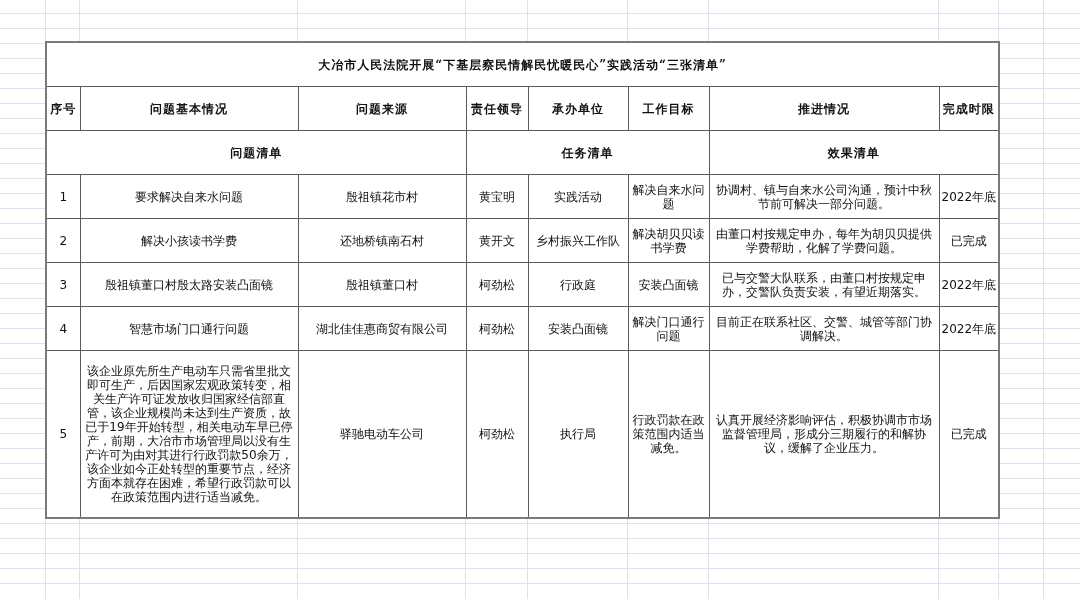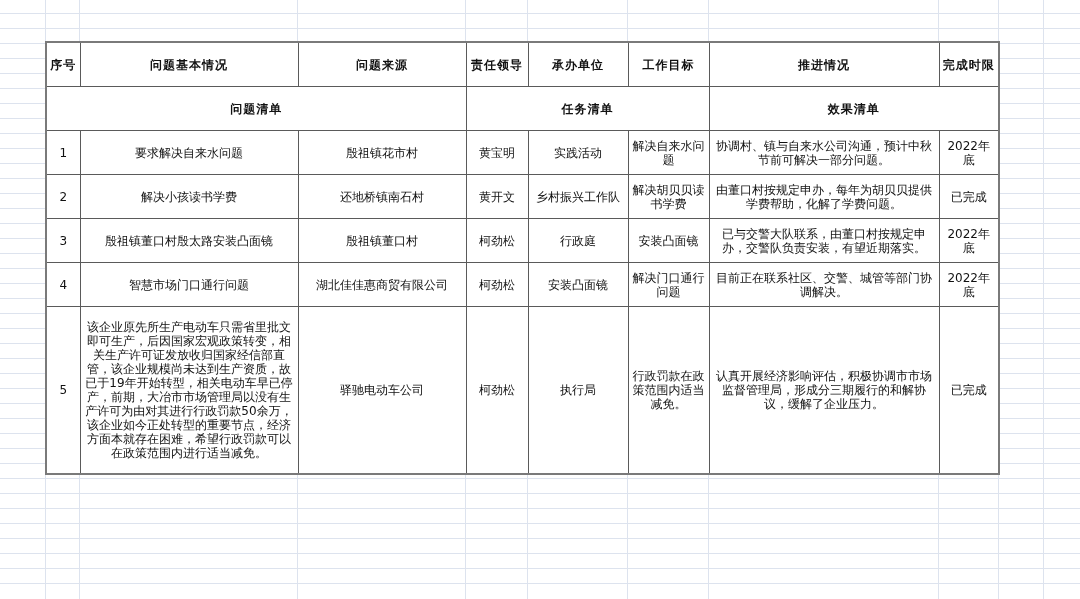--- a/index.html
+++ b/index.html
@@ -63,20 +63,23 @@
     <col style="width:34px">
     <col style="width:218px">
     <col style="width:168px">
     <col style="width:62px">
     <col style="width:100px">
     <col style="width:81px">
     <col style="width:230px">
     <col style="width:60px">
   </colgroup>
   <tbody>
+      <tr>
+    <td colspan="8" class="title-cell">大冶市人民法院开展“下基层察民情解民忧暖民心”实践活动“三张清单”</td>
+  </tr>
   <tr>
     <td class="head-cell">序号</td>
     <td class="head-cell">问题基本情况</td>
     <td class="head-cell">问题来源</td>
     <td class="head-cell">责任领导</td>
     <td class="head-cell">承办单位</td>
     <td class="head-cell">工作目标</td>
     <td class="head-cell">推进情况</td>
     <td class="head-cell">完成时限</td>
   </tr>

